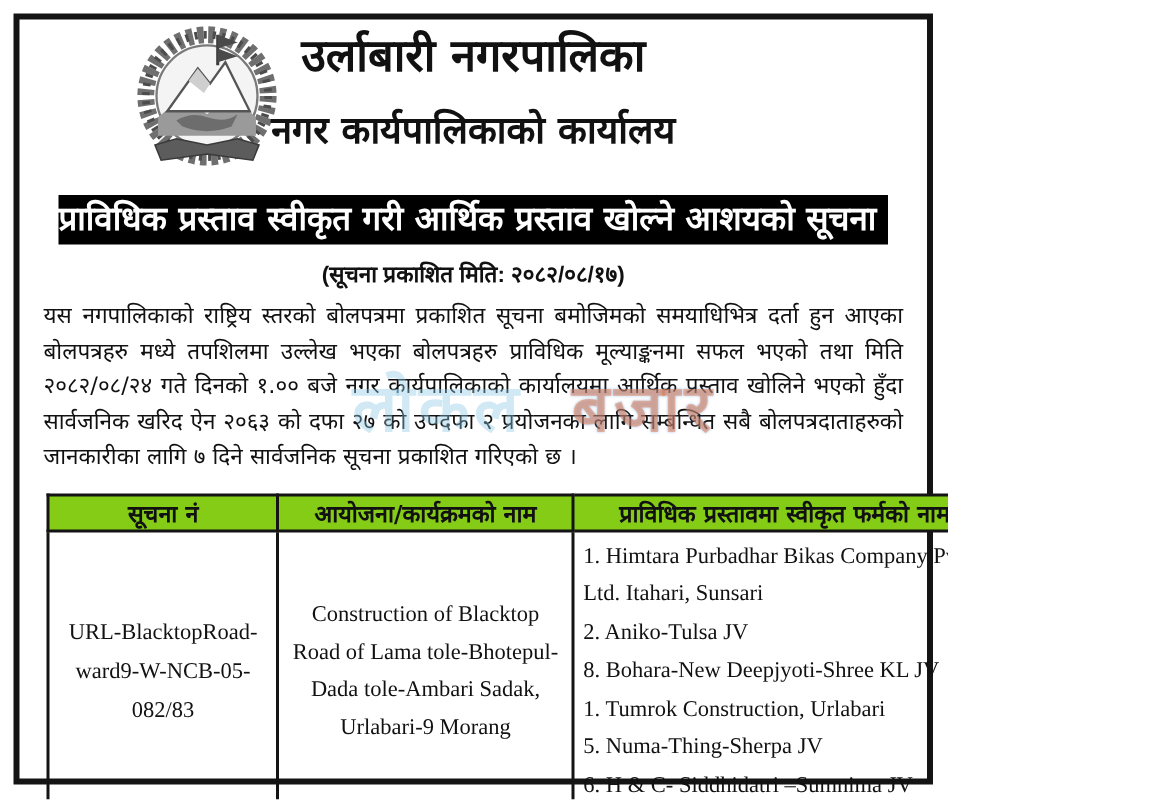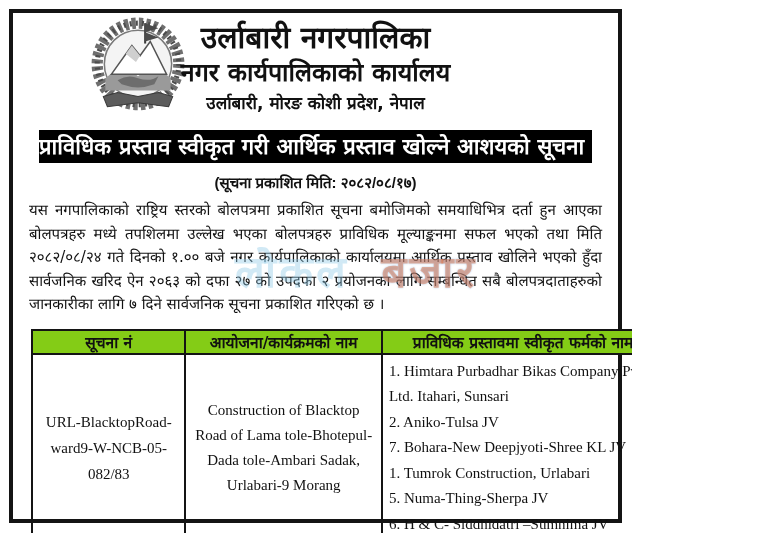--- a/index.html
+++ b/index.html
@@ -6,21 +6,21 @@
   .page{
     position:relative;width:632px;height:533px;background:#ffffff;
     font-family:"Liberation Serif","DejaVu Sans",serif;color:#111;overflow:hidden;
   }
   .frame{position:absolute;left:9px;top:9px;right:10px;bottom:10px;border:4px solid #141414;background:#fff;}
   
   .masthead{position:relative;height:112px;}
   .emblem{position:absolute;left:74px;top:2px;width:102px;height:102px;}
   .masthead-text{position:absolute;left:0;right:0;top:0;text-align:center;}
   .masthead-text h1{margin:8px 0 0;font-size:30px;line-height:34px;font-weight:bold;font-family:"DejaVu Sans","Liberation Serif",sans-serif;}
-  .masthead-text h2{margin:3px 0 0;font-size:25px;line-height:29px;font-weight:bold;font-family:"DejaVu Sans","Liberation Serif",sans-serif;}
+  .masthead-text h2{margin:17px 0 0;font-size:25px;line-height:29px;font-weight:bold;font-family:"DejaVu Sans","Liberation Serif",sans-serif;}
   .masthead-text .address{margin-top:4px;font-size:17px;font-weight:bold;font-family:"DejaVu Sans","Liberation Serif",sans-serif;}
   
   .banner{
     margin:5px 26px 0;background:#000;color:#fff;
     font-size:22px;font-weight:bold;line-height:33px;height:33px;
     font-family:"DejaVu Sans","Liberation Serif",sans-serif;
   }
   .pub-date{text-align:center;font-weight:bold;font-size:15px;margin-top:9px;font-family:Liberation Sans, sans-serif;}
   .body-text{
     margin:7px 16px 12px;font-size:15px;line-height:23.5px;text-align:justify;
@@ -71,21 +71,20 @@
           <line x1="57" y1="8" x2="57" y2="28" stroke="#3d3d3d" stroke-width="2"></line>
           <path d="M57 8 L70 13 L57 17 Z" fill="#4a4a4a"></path>
           <path d="M57 17 L70 22 L57 26 Z" fill="#4a4a4a"></path>
 
           <path d="M16 80 L30 76 L50 80 L70 76 L84 80 L80 90 L50 86 L20 90 Z" fill="#5c5c5c" stroke="#3a3a3a" stroke-width="1"></path>
         </svg>
       </div>
       <div class="masthead-text">
         <h1>उर्लाबारी नगरपालिका</h1>
         <h2>नगर कार्यपालिकाको कार्यालय</h2>
-        <div class="address">उर्लाबारी, मोरङ कोशी प्रदेश, नेपाल</div>
       </div>
     </header>
 
     <div class="banner">प्राविधिक प्रस्ताव स्वीकृत गरी आर्थिक प्रस्ताव खोल्ने आशयको सूचना</div>
 
     <div class="pub-date">(सूचना प्रकाशित मिति: २०८२/०८/१७)</div>
 
     <p class="body-text">यस नगपालिकाको राष्ट्रिय स्तरको बोलपत्रमा प्रकाशित सूचना बमोजिमको समयाधिभित्र दर्ता हुन आएका बोलपत्रहरु मध्ये तपशिलमा उल्लेख भएका बोलपत्रहरु प्राविधिक मूल्याङ्कनमा सफल भएको तथा मिति २०८२/०८/२४ गते दिनको १.०० बजे नगर कार्यपालिकाको कार्यालयमा आर्थिक प्रस्ताव खोलिने भएको हुँदा सार्वजनिक खरिद ऐन २०६३ को दफा २७ को उपदफा २ प्रयोजनका लागि सम्बन्धित सबै बोलपत्रदाताहरुको जानकारीका लागि ७ दिने सार्वजनिक सूचना प्रकाशित गरिएको छ ।</p>
 
     <table class="notice">
@@ -103,21 +102,21 @@
           <th>कैफियत</th>
         </tr>
       </thead>
       <tbody>
         <tr>
           <td class="cell-notice">URL-BlacktopRoad-ward9-W-NCB-05-082/83</td>
           <td class="cell-project">Construction of  Blacktop Road of Lama tole-Bhotepul-Dada tole-Ambari Sadak, Urlabari-9 Morang</td>
           <td class="cell-firms">
             <div class="firm-line">1. Himtara Purbadhar Bikas Company Pvt. Ltd. Itahari, Sunsari</div>
             <div class="firm-line">2. Aniko-Tulsa JV</div>
-            <div class="firm-line">7. Bohara-New Deepjyoti-Shree KL JV</div>
+            <div class="firm-line">8. Bohara-New Deepjyoti-Shree KL JV</div>
             <div class="firm-line">1. Tumrok Construction, Urlabari</div>
             <div class="firm-line">5. Numa-Thing-Sherpa JV</div>
             <div class="firm-line">6. H &amp; C- Siddhidatri –Sumnima  JV</div>
           </td>
           <td class="cell-remarks"></td>
         </tr>
       </tbody>
     </table>
 
   </div>

